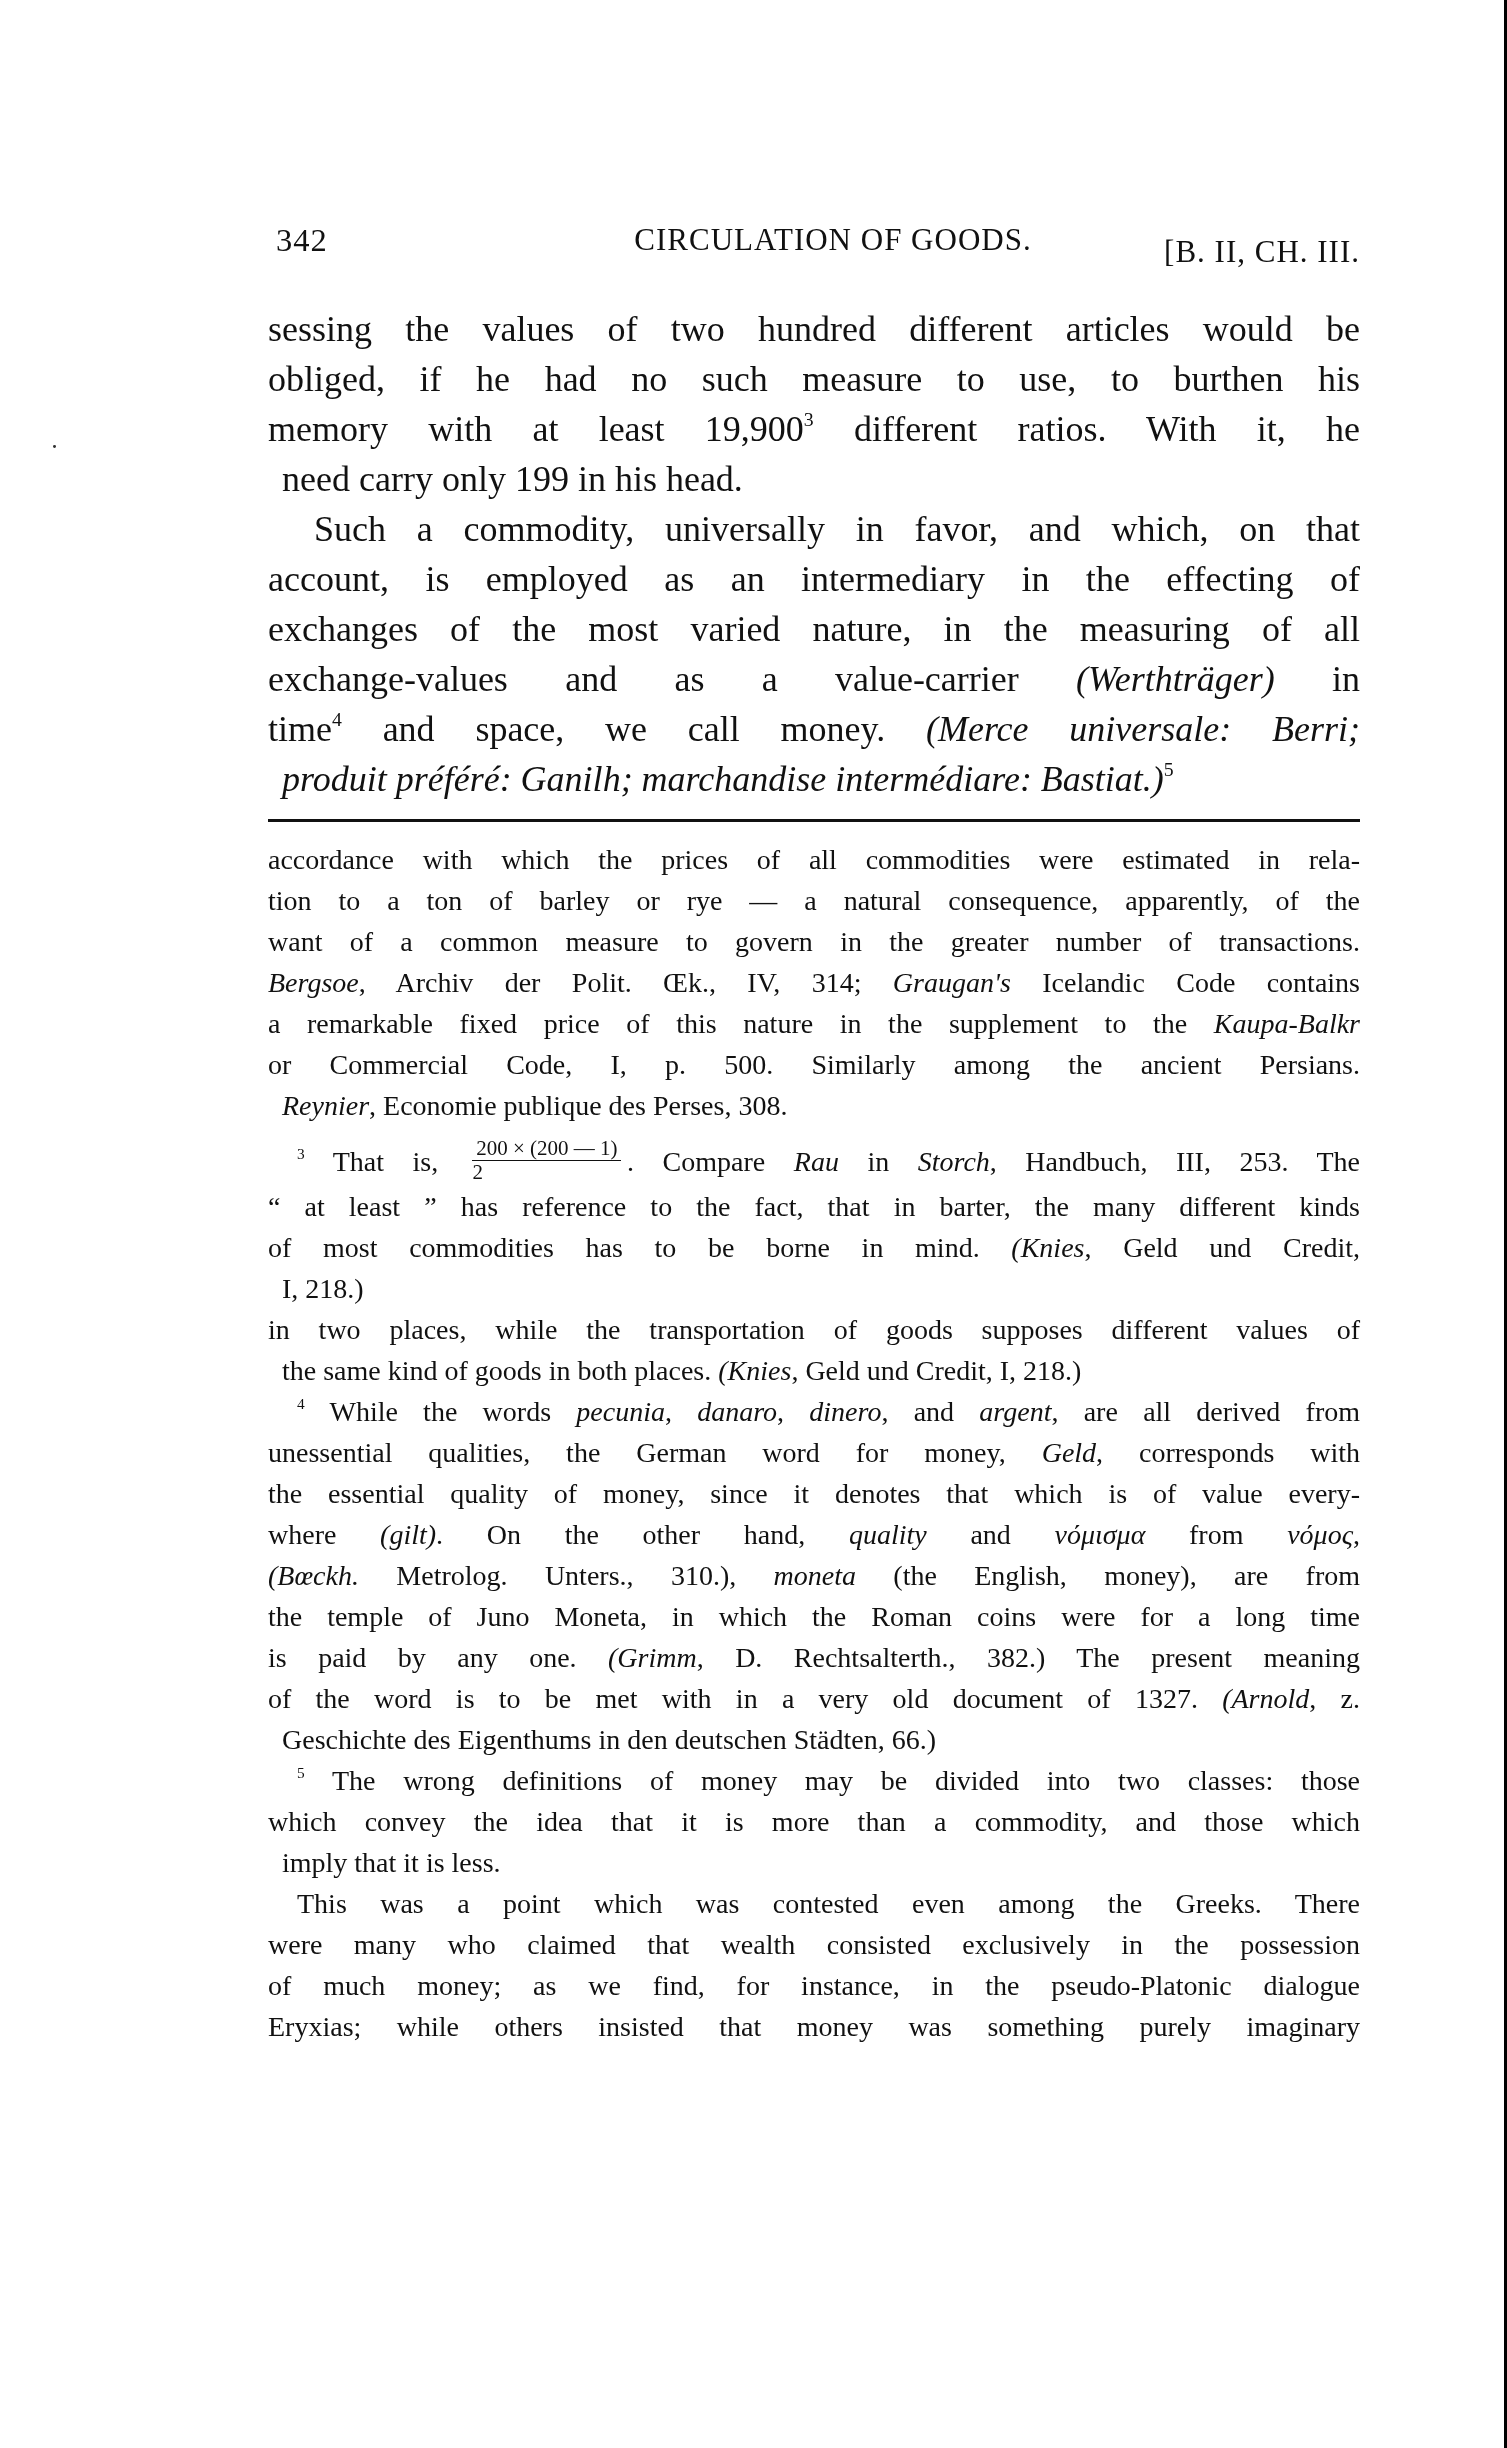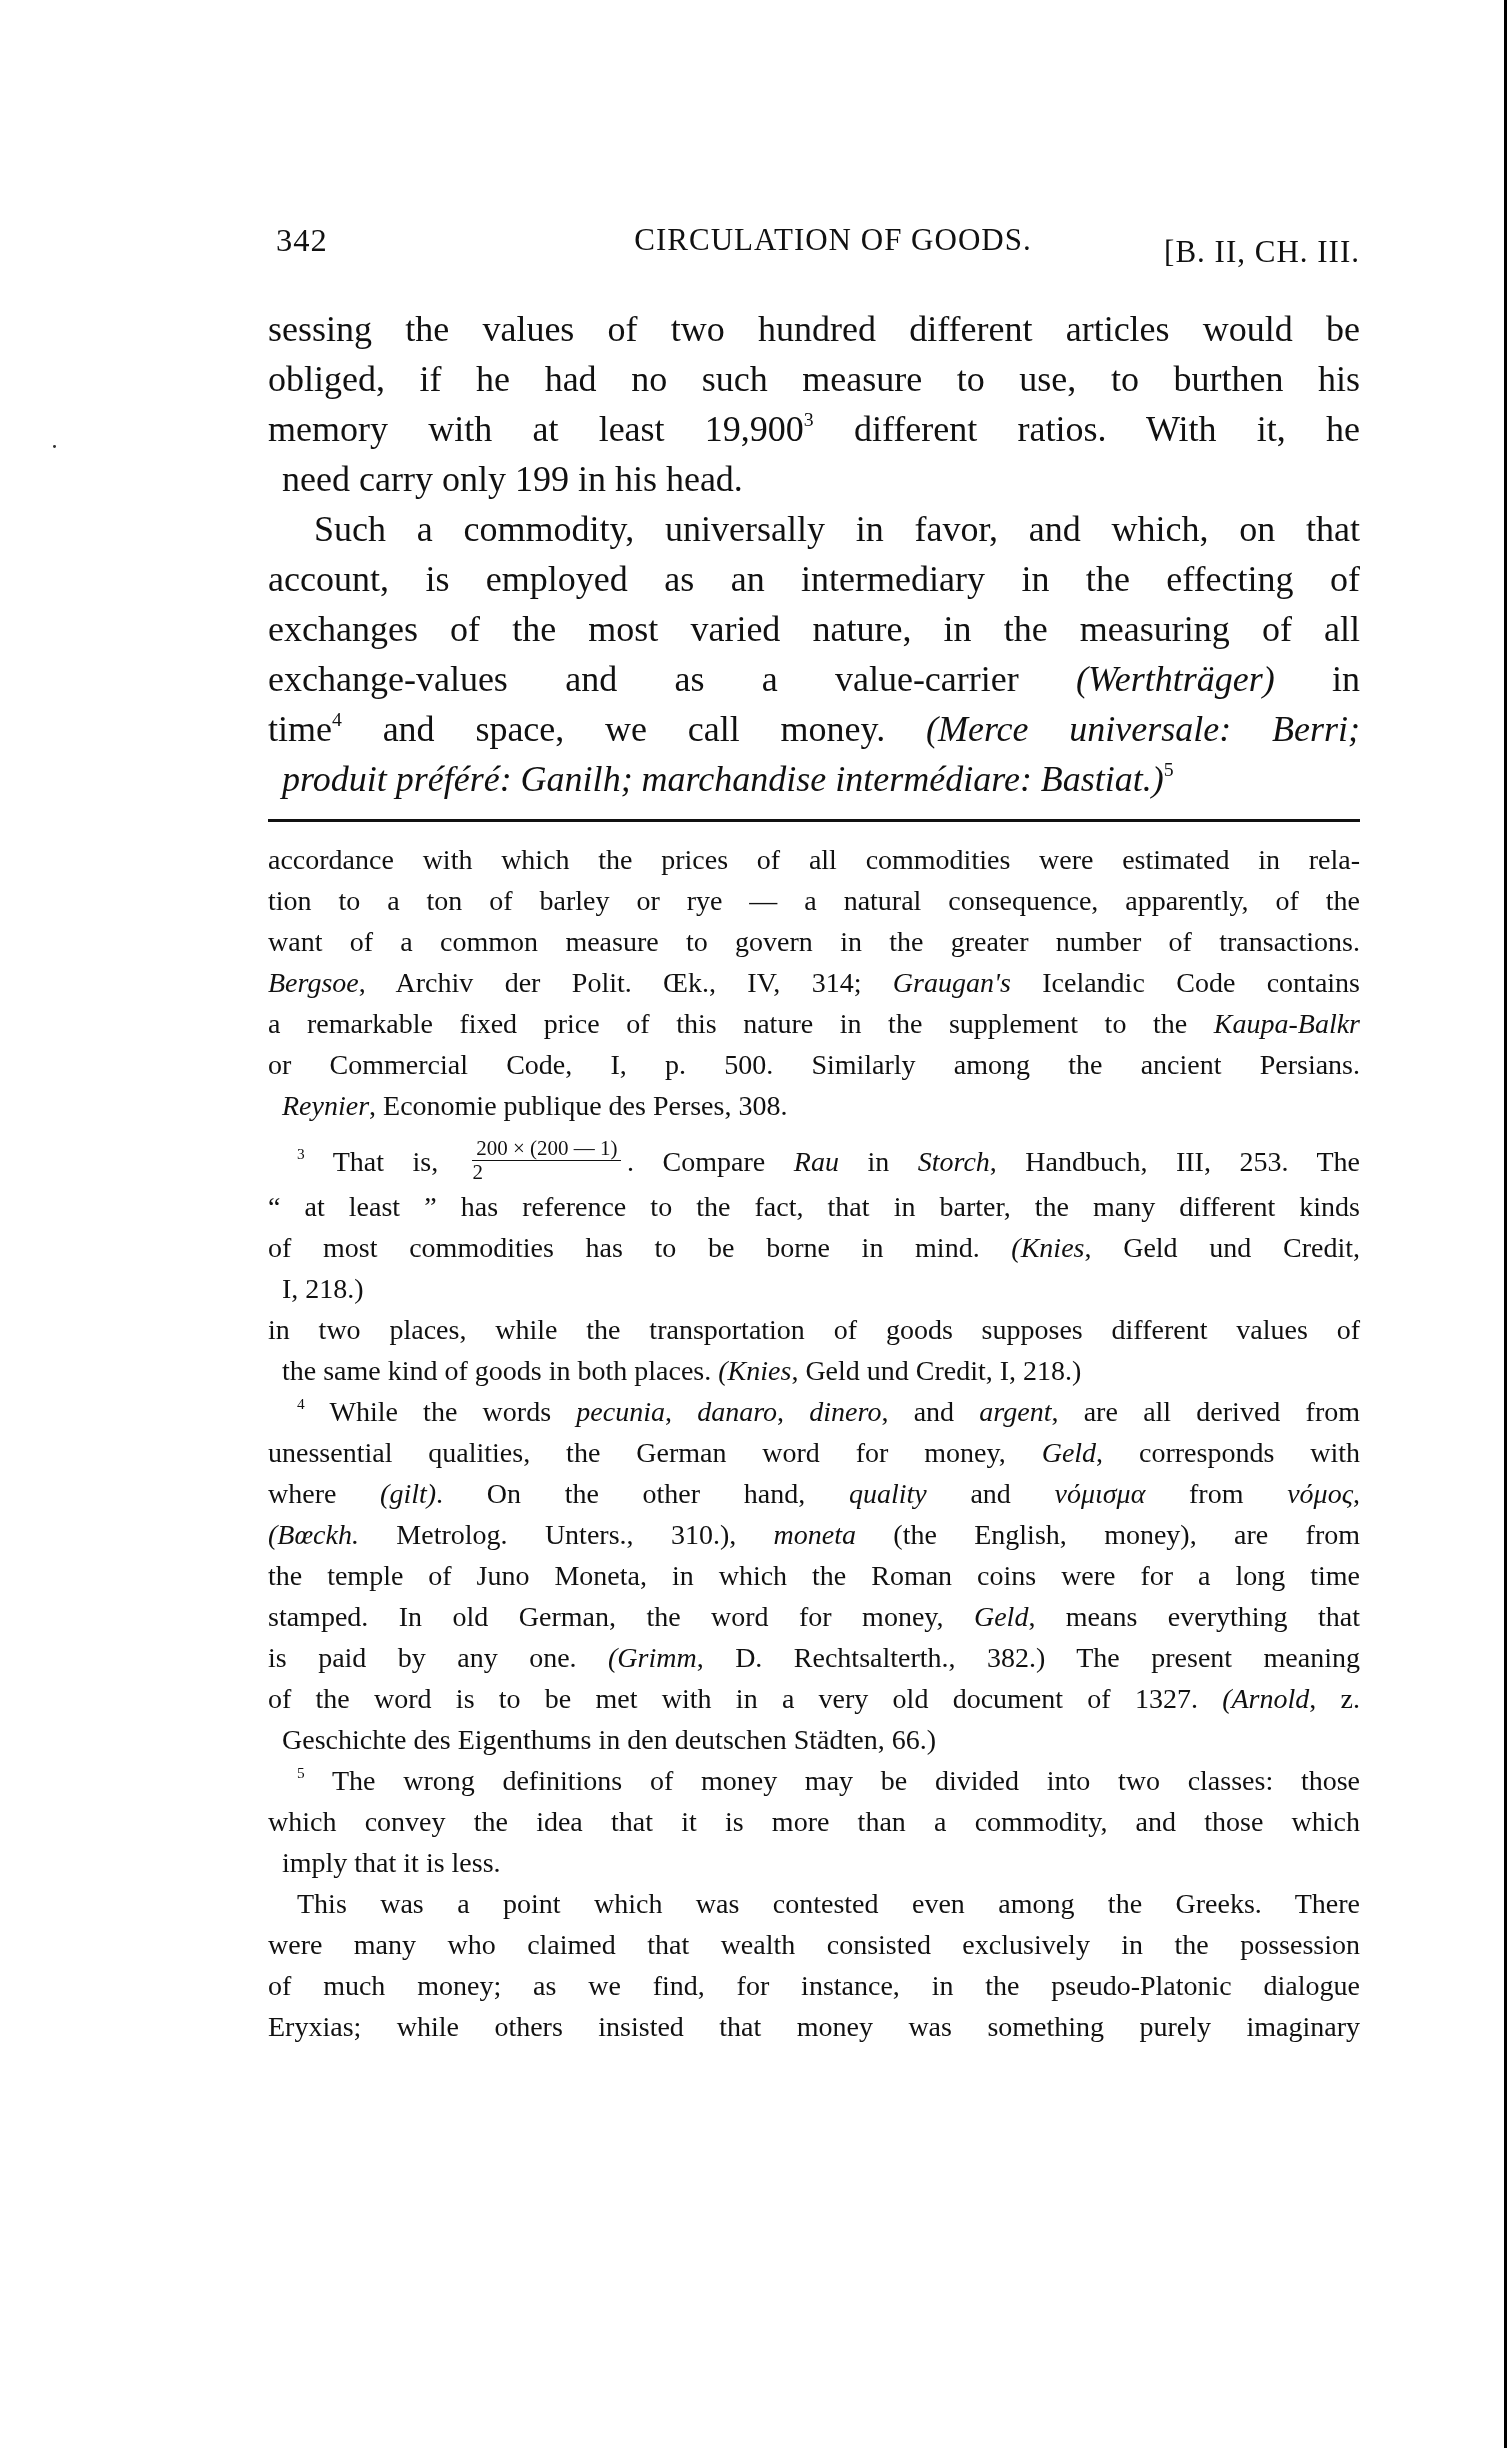--- a/index.html
+++ b/index.html
@@ -62,24 +62,24 @@
     <div class="line "><span>or Commercial Code, I, p. 500.  Similarly among the ancient Persians.</span></div>
     <div class="line last"><i>Reynier</i><span>, Economie publique des Perses, 308.</span></div>
     <div class="line indent frac-line"><sup>3</sup><span> That is, </span><span class="frac"><span class="num">200 × (200 — 1)</span><span class="den">2</span></span><span>.  Compare </span><i>Rau</i><span> in </span><i>Storch</i><span>, Handbuch, III, 253.  The</span></div>
     <div class="line "><span>“ at least ” has reference to the fact, that in barter, the many different kinds</span></div>
     <div class="line "><span>of most commodities has to be borne in mind.  </span><i>(Knies</i><span>, Geld und Credit,</span></div>
     <div class="line last"><span>I, 218.)</span></div>
     <div class="line "><span>in two places, while the transportation of goods supposes different values of</span></div>
     <div class="line last"><span>the same kind of goods in both places.  </span><i>(Knies</i><span>, Geld und Credit, I, 218.)</span></div>
     <div class="line indent"><sup>4</sup><span> While the words </span><i>pecunia</i><span>, </span><i>danaro</i><span>, </span><i>dinero</i><span>, and </span><i>argent</i><span>, are all derived from</span></div>
     <div class="line "><span>unessential qualities, the German word for money, </span><i>Geld</i><span>, corresponds with</span></div>
+    <div class="line "><span>the essential quality of money, since it denotes that which is of value every-</span></div>
     <div class="line "><span>where </span><i>(gilt)</i><span>.  On the other hand, </span><i>quality</i><span> and </span><i>νόμισμα</i><span> from </span><i>νόμος</i><span>,</span></div>
     <div class="line "><i>(Bœckh.</i><span> Metrolog. Unters., 310.), </span><i>moneta</i><span> (the English, money), are from</span></div>
     <div class="line "><span>the temple of Juno Moneta, in which the Roman coins were for a long time</span></div>
-    <div class="line "><span>stamped.  In old German, the word for money, </span><i>Geld</i><span>, means everything that</span></div>
     <div class="line "><span>is paid by any one.  </span><i>(Grimm</i><span>, D. Rechtsalterth., 382.)  The present meaning</span></div>
     <div class="line "><span>of the word is to be met with in a very old document of 1327.  </span><i>(Arnold</i><span>, z.</span></div>
     <div class="line last"><span>Geschichte des Eigenthums in den deutschen Städten, 66.)</span></div>
     <div class="line indent"><sup>5</sup><span> The wrong definitions of money may be divided into two classes: those</span></div>
     <div class="line "><span>which convey the idea that it is more than a commodity, and those which</span></div>
     <div class="line last"><span>imply that it is less.</span></div>
     <div class="line indent"><span>This was a point which was contested even among the Greeks.  There</span></div>
     <div class="line "><span>were many who claimed that wealth consisted exclusively in the possession</span></div>
     <div class="line "><span>of much money; as we find, for instance, in the pseudo-Platonic dialogue</span></div>
     <div class="line "><span>Eryxias; while others insisted that money was something purely imaginary</span></div>

